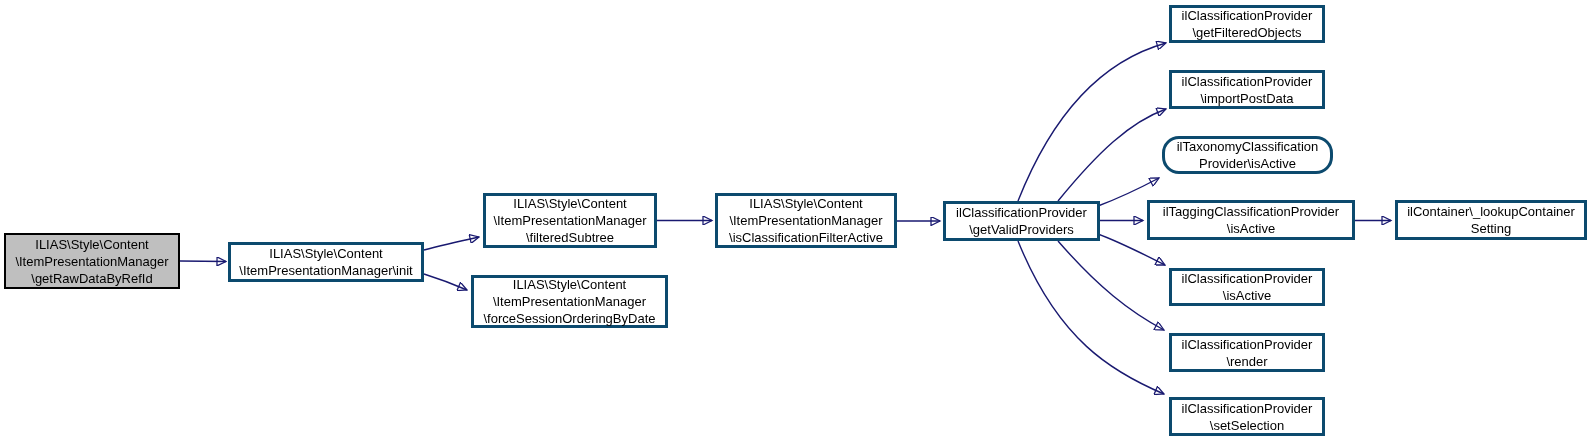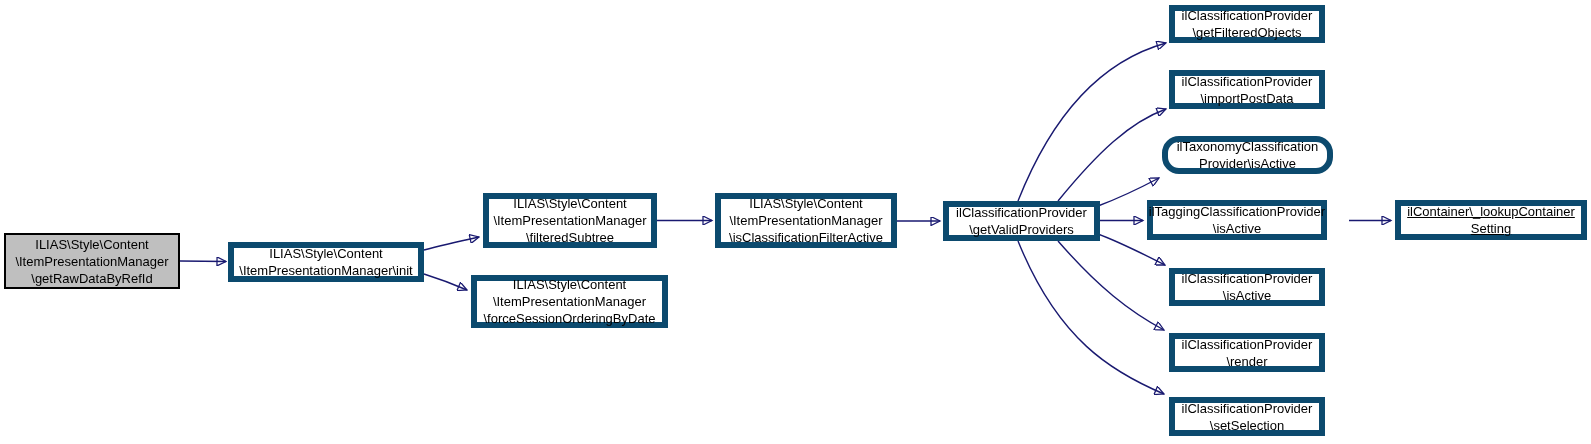--- a/index.html
+++ b/index.html
@@ -24,21 +24,21 @@
   }
   .edges path, .edges line {
     fill: none;
     stroke: #191970;
     stroke-width: 1.4px;
   }
   .node {
     position: absolute;
     box-sizing: border-box;
     background: #ffffff;
-    border: 6px solid #0c4a6e;
+    border: 3px solid #0c4a6e;
     color: #000000;
     font-size: 13px;
     line-height: 17px;
     text-align: center;
     white-space: pre-line;
     display: flex;
     align-items: center;
     justify-content: center;
     padding: 1px 2px;
     cursor: pointer;
@@ -98,28 +98,28 @@
 
   <div class="node" style="left:1169px; top:5px; width:156px; height:38px;">ilClassificationProvider
 \getFilteredObjects</div>
 
   <div class="node" style="left:1169px; top:70px; width:156px; height:39px;">ilClassificationProvider
 \importPostData</div>
 
   <div class="node" style="left:1162px; top:136px; width:171px; height:38px;border-radius:17px;">ilTaxonomyClassification
 Provider\isActive</div>
 
-  <div class="node" style="left:1147px; top:200px; width:180px; height:40px;">ilTaggingClassificationProvider
+  <div class="node" style="left:1147px; top:200px; width:208px; height:40px;">ilTaggingClassificationProvider
 \isActive</div>
 
   <div class="node" style="left:1169px; top:268px; width:156px; height:38px;">ilClassificationProvider
 \isActive</div>
 
   <div class="node" style="left:1169px; top:333px; width:156px; height:39px;">ilClassificationProvider
 \render</div>
 
   <div class="node" style="left:1169px; top:397px; width:156px; height:39px;">ilClassificationProvider
 \setSelection</div>
 
-  <div class="node" style="left:1395px; top:200px; width:192px; height:40px;text-decoration:underline;">ilContainer\_lookupContainer
+  <div class="node" style="left:1395px; top:200px; width:192px; height:40px;">ilContainer\_lookupContainer
 Setting</div>
 
 </div>
 
 </body></html>

